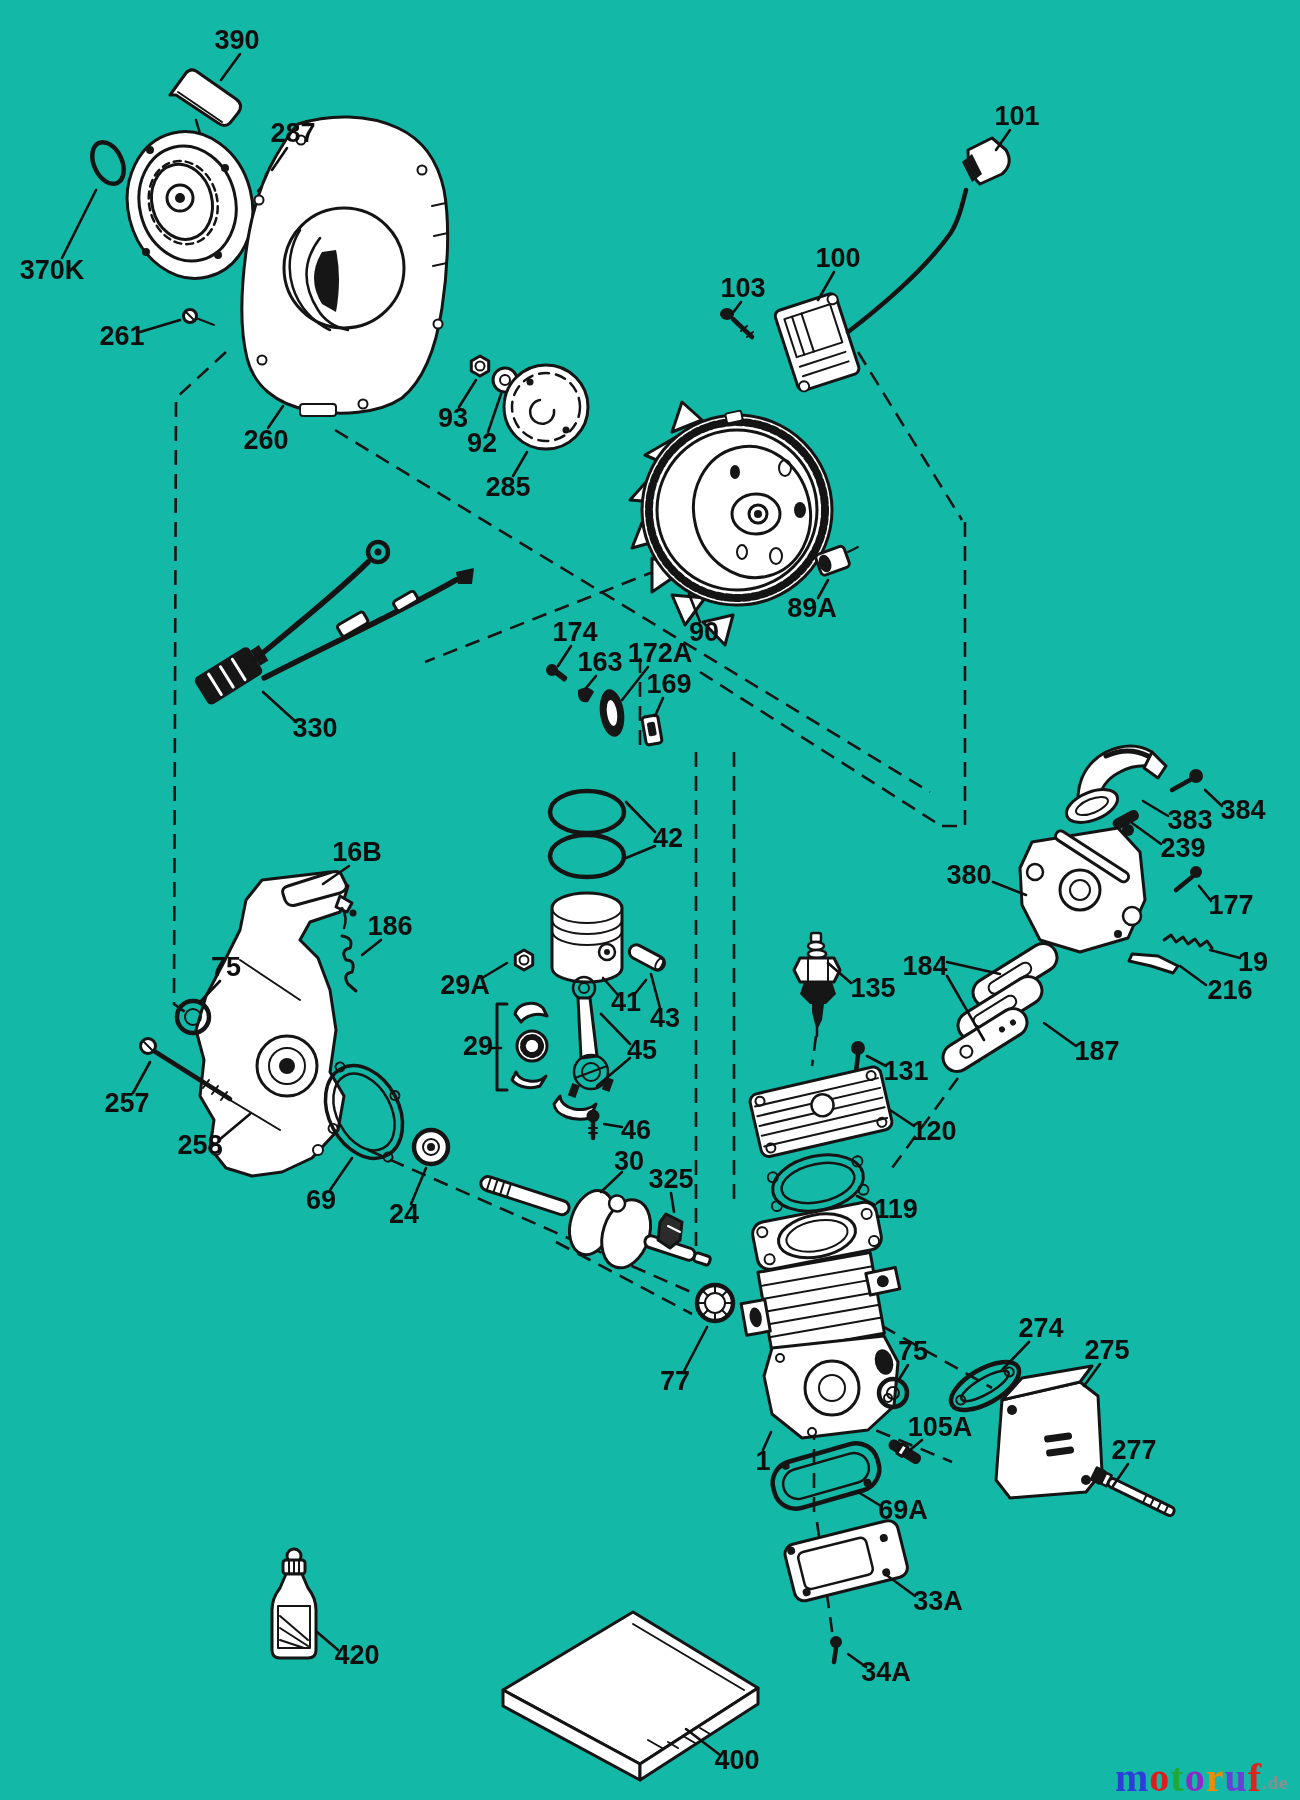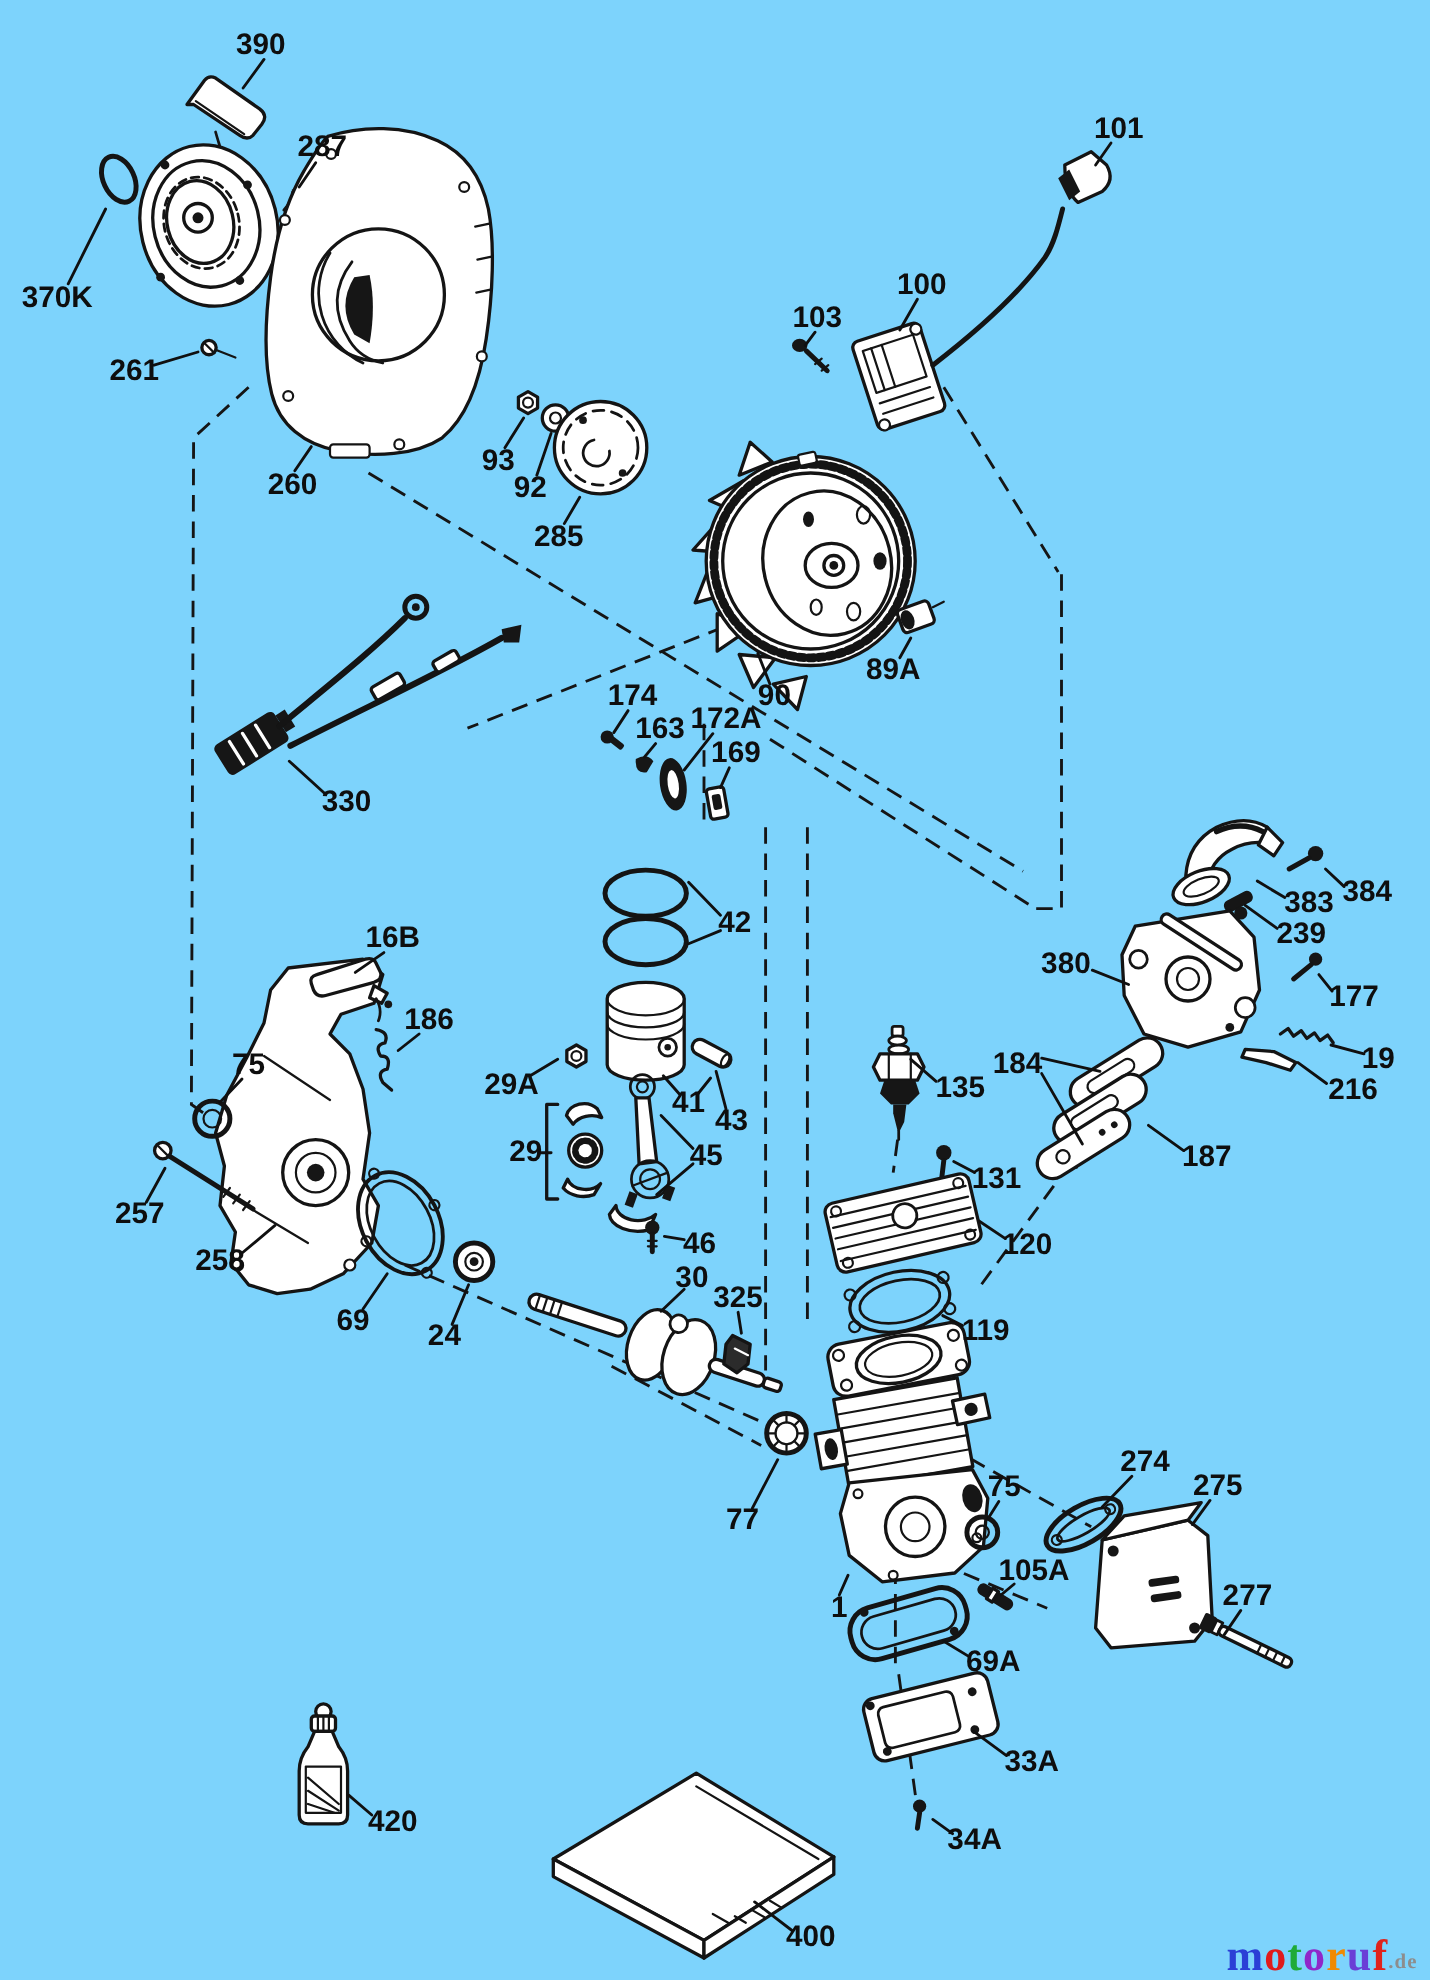--- a/index.html
+++ b/index.html
@@ -1,16 +1,16 @@
 <!DOCTYPE html>
 <html><head>
 <meta charset="utf-8">
 <style>
   html,body{margin:0;padding:0;background:#fff;}
-  .stage{width:1300px;height:1800px;position:relative;background:#7dd3fc;}
+  .stage{width:1300px;height:1800px;position:relative;background:#14b8a6;}
   svg{display:block;}
   .art{stroke:#141414;fill:none;stroke-width:3;stroke-linecap:round;stroke-linejoin:round;}
   .w{fill:#ffffff;}
   .dk{fill:#161616;stroke:none;}
   .thin{stroke-width:2;}
   .med{stroke-width:2.5;}
   .thick{stroke-width:4.5;}
   .wire{stroke-width:5.5;}
   .dash{stroke:#151515;stroke-width:2.6;fill:none;stroke-dasharray:15 9;stroke-linecap:butt;}
   .leader{stroke:#101010;stroke-width:2.6;stroke-linecap:round;}

